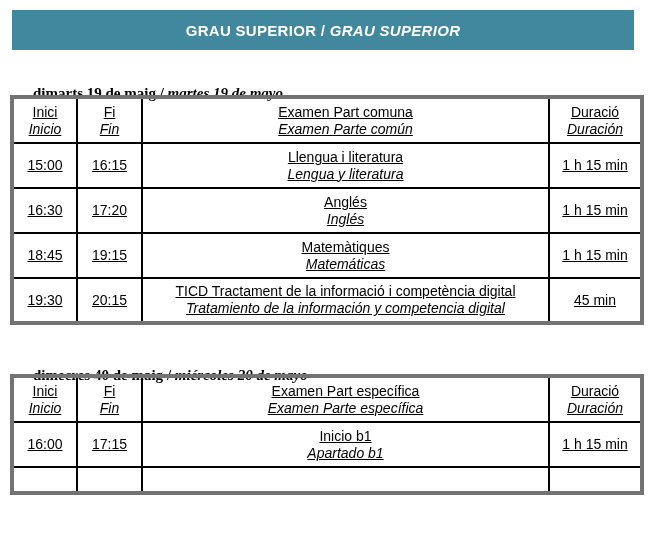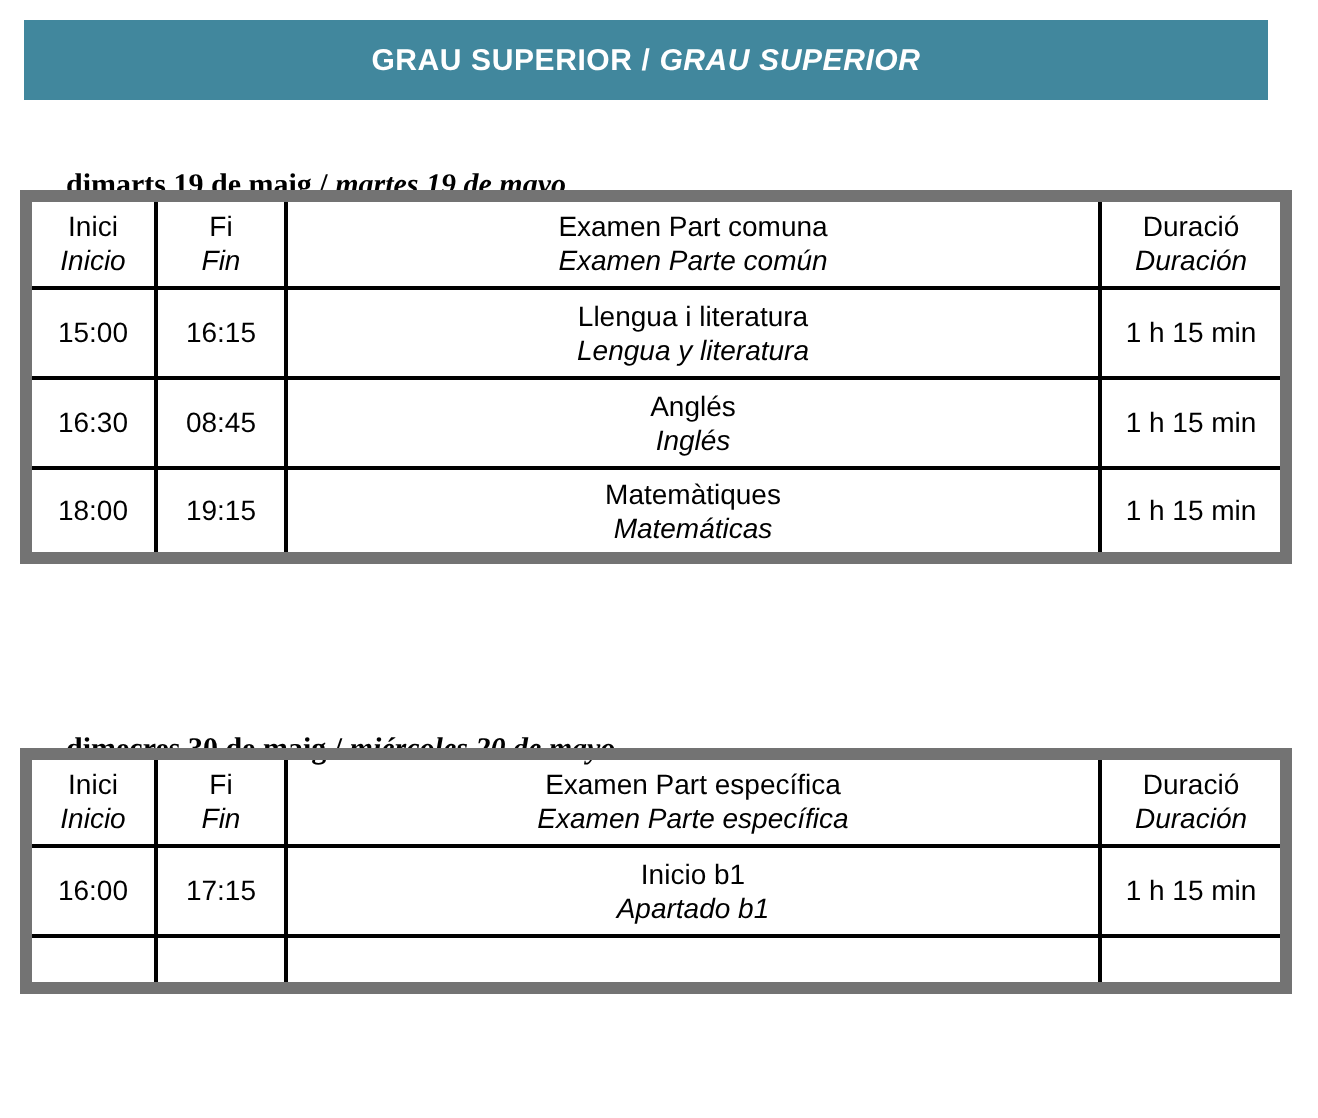--- a/index.html
+++ b/index.html
@@ -28,21 +28,22 @@
     font-family: Liberation Serif, serif;
   }
   .day-1 { top: 68px; }
   .day-2 { top: 350px; }
 
   table.sched {
     position: absolute; left: 10px;
     width: 630px;
     border-collapse: collapse;
     table-layout: fixed;
-    border: 6px solid #737373;
+    border: 4px solid #737373;
+    text-decoration: underline;
   }
   .table-1 { top: 95px; }
   .table-2 { top: 374px; }
 
   .sched td {
     border: 2px solid #000;
     font-size: 14px;
     line-height: 17px;
     vertical-align: middle;
     padding: 2px 5px;
@@ -99,41 +100,50 @@
       <td class="c-center">15:00</td>
       <td class="c-center">16:15</td>
       <td class="c-exam">
         <div>Llengua i literatura</div>
         <div class="it">Lengua y literatura</div>
       </td>
       <td class="c-center">1 h 15 min</td>
     </tr>
     <tr class="d-row">
       <td class="c-center">16:30</td>
-      <td class="c-center">08:45</td>
+      <td class="c-center">17:20</td>
       <td class="c-exam">
         <div>Anglés</div>
         <div class="it">Inglés</div>
       </td>
       <td class="c-center">1 h 15 min</td>
     </tr>
     <tr class="d-row">
-      <td class="c-center">18:00</td>
+      <td class="c-center">18:45</td>
       <td class="c-center">19:15</td>
       <td class="c-exam">
         <div>Matemàtiques</div>
         <div class="it">Matemáticas</div>
       </td>
       <td class="c-center">1 h 15 min</td>
     </tr>
+    <tr class="d-row">
+      <td class="c-center">19:30</td>
+      <td class="c-center">20:15</td>
+      <td class="c-exam">
+        <div>TICD Tractament de la informació i competència digital</div>
+        <div class="it">Tratamiento de la información y competencia digital</div>
+      </td>
+      <td class="c-center">45 min</td>
+    </tr>
   </tbody>
     </table>
 
   <div class="day-heading day-2">
-    <span>dimecres 30 de maig</span><span> / </span><span class="it">miércoles 20 de mayo</span>
+    <span>dimecres 40 de maig</span><span> / </span><span class="it">miércoles 20 de mayo</span>
   </div>
 
   <table class="sched table-2">
     <colgroup>
         <col style="width:65px">
         <col style="width:65px">
         <col style="width:407px">
         <col style="width:93px">
       </colgroup>
     <tbody>

